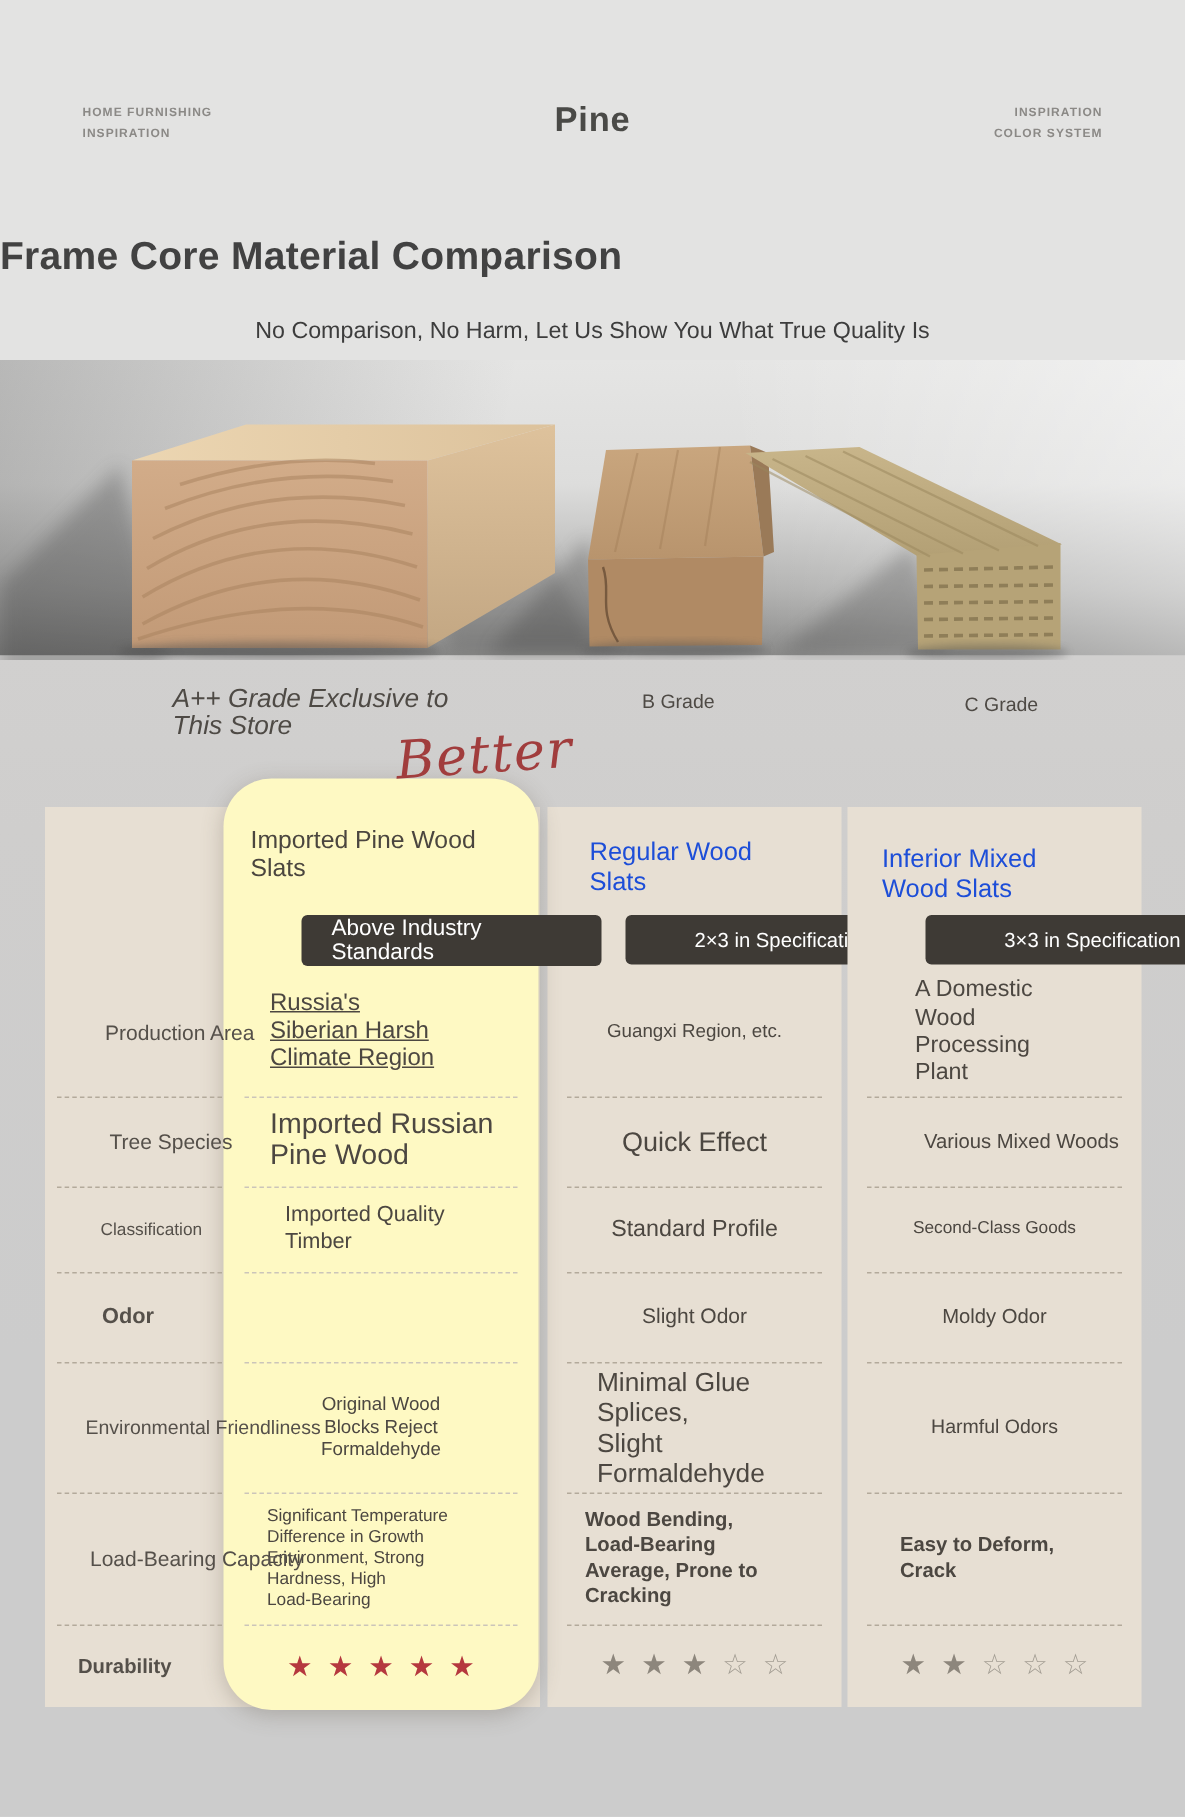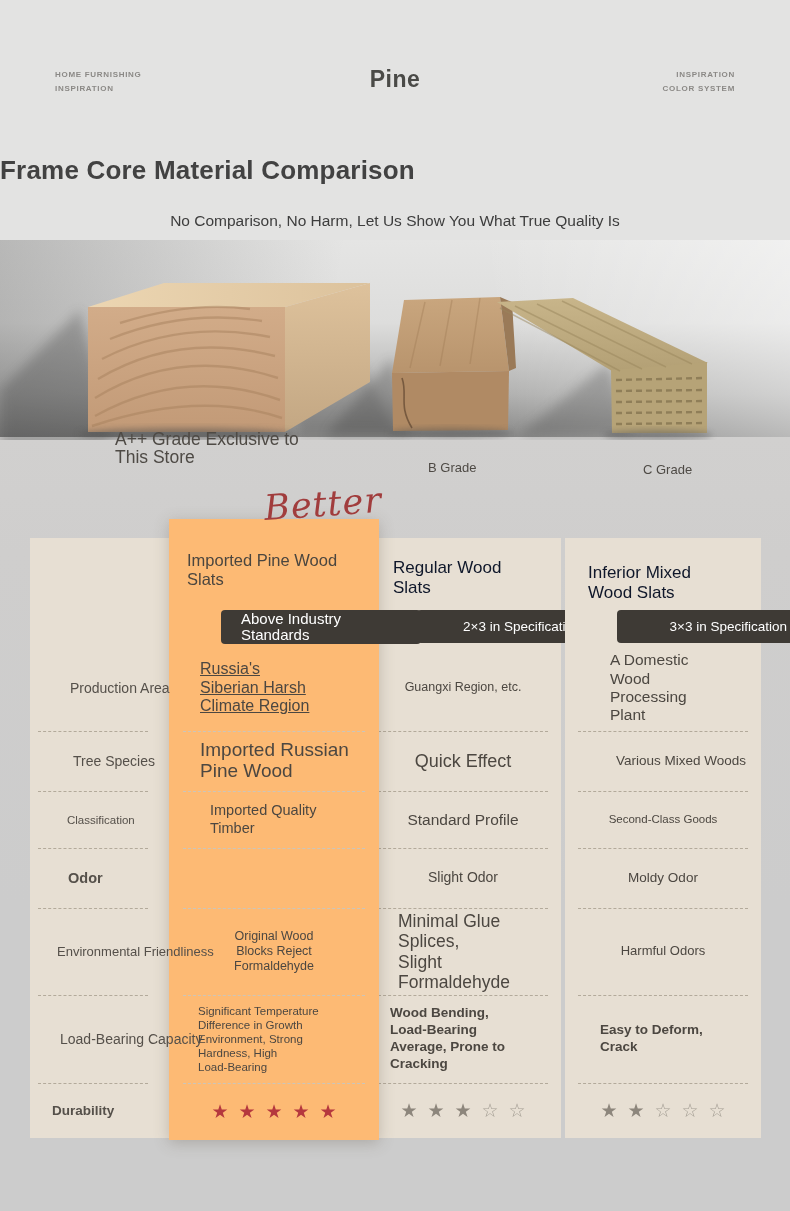--- a/index.html
+++ b/index.html
@@ -25,40 +25,40 @@
     font-size:23px;font-weight:bold;letter-spacing:.5px;color:#4a4a47;}
 
   .main-title{position:absolute;top:155px;left:0;width:790px;
     font-size:26px;font-weight:bold;color:#424242;letter-spacing:.2px;}
   .subtitle{position:absolute;top:212px;left:0;width:790px;text-align:center;
     font-size:15.5px;font-weight:500;color:#3d3d3d;}
 
   
   .hero-svg{position:absolute;left:0;top:240px;z-index:1;}
   .caption{position:absolute;color:#4e4a45;z-index:2;}
-  .caption.a{left:115px;top:430px;font-size:17.5px;font-weight:500;line-height:1.05;white-space:pre-line;}
+  .caption.a{left:115px;top:456px;font-size:17.5px;font-weight:500;line-height:1.05;white-space:pre-line;font-style:italic;}
   .caption.b{left:428px;top:460px;font-size:13px;}
   .caption.c{left:643px;top:462px;font-size:13px;}
 
   
   .better{position:absolute;left:264px;top:484px;z-index:6;
     font-family:"DejaVu Serif",serif;font-style:italic;font-size:35px;
     color:#a13d3d;transform:rotate(-4deg);letter-spacing:1px;}
 
   
   .panel{position:absolute;top:538px;height:600px;background:#e7dfd3;z-index:2;}
   .panel.one{left:30px;width:330px;}
   .panel.two{left:365px;width:196px;}
   .panel.three{left:565px;width:196px;}
 
-  .card{position:absolute;left:169px;top:519px;width:210px;height:621px;
-    background:#fdba74;box-shadow:0 3px 14px rgba(100,90,75,.30);z-index:3;}
+  .card{position:absolute;left:149px;top:519px;width:210px;height:621px;
+    background:#fef9c3;box-shadow:0 3px 14px rgba(100,90,75,.30);z-index:3;border-radius:32px;}
 
   .panel-title{position:absolute;left:28px;top:20px;font-size:17px;font-weight:500;
-    color:#0f172a;white-space:pre-line;line-height:1.18;}
+    color:#1d4ed8;white-space:pre-line;line-height:1.18;}
   .panel.three .panel-title{left:23px;top:25px;}
   .card-title{position:absolute;left:18px;top:32px;font-size:16.5px;font-weight:500;
     color:#4b463f;white-space:pre-line;line-height:1.15;}
 
   .badge{position:absolute;background:#3e3a35;border-radius:4px;color:#fff;
     display:flex;align-items:center;overflow:hidden;white-space:nowrap;margin-left:39px;}
   .card .badge{left:13px;top:91px;width:180px;height:34px;font-size:15px;font-weight:500;
     line-height:1.1;white-space:pre-line;padding-left:20px;}
   .panel .badge{left:13px;top:72px;width:170px;height:33px;font-size:13.5px;font-weight:500;}
   .panel.two .badge{justify-content:flex-start;padding-left:46px;}

